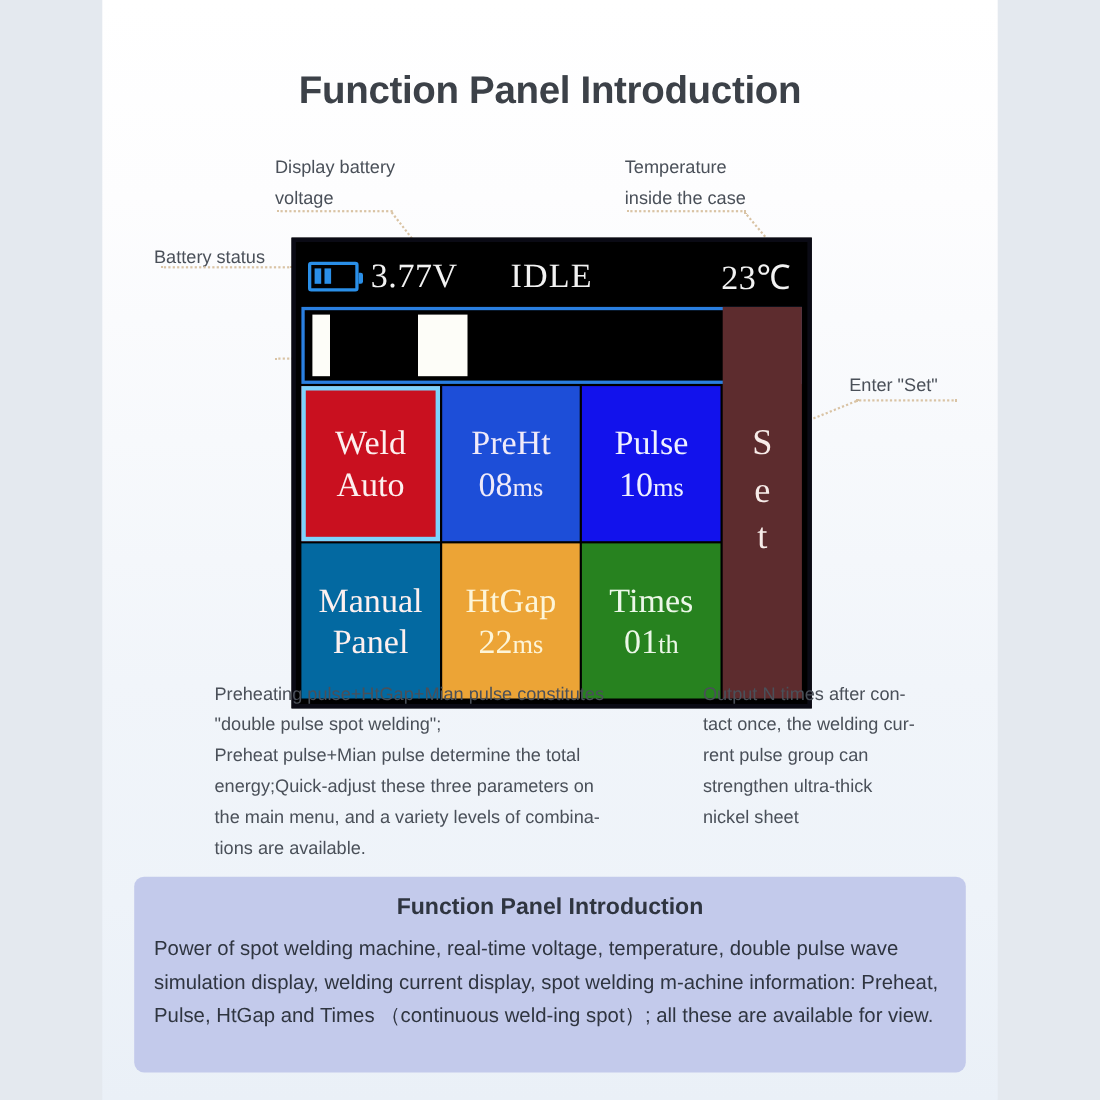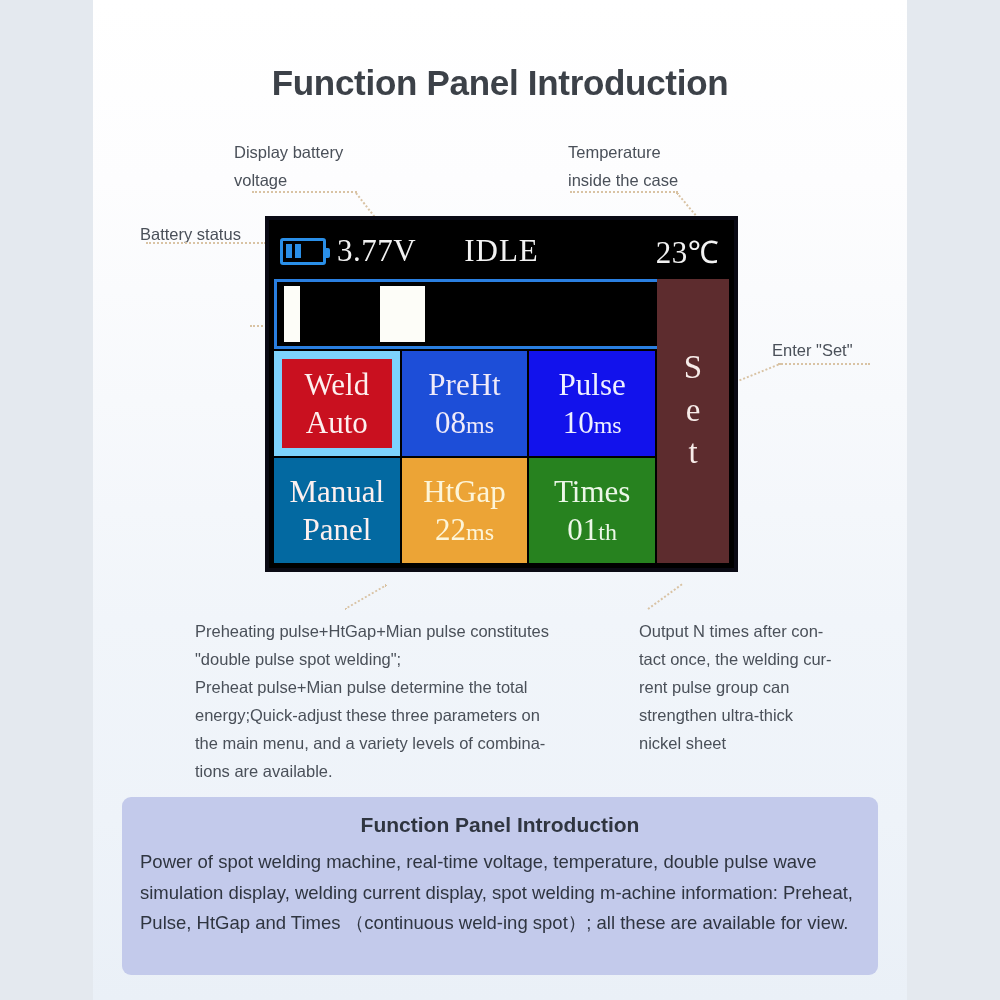--- a/index.html
+++ b/index.html
@@ -42,39 +42,39 @@
   }
 
   
   .anno {
     position: absolute;
     font-size: 16.5px;
     color: #4a5059;
     line-height: 1.72;
     white-space: pre-line;
   }
-  .anno-battery-voltage { left: 234px; top: 138px; }
+  .anno-battery-voltage { left: 250px; top: 138px; }
   .anno-temperature     { left: 568px; top: 138px; }
   .anno-battery-status  { left: 140px; top: 220px; }
   .anno-current-peak    { left: 140px; top: 314px; width: 130px; }
   .anno-enter-set       { left: 772px; top: 336px; }
 
   
   .leader {
     position: absolute;
     border-top: 2px dotted #d9c3a4;
     height: 0;
     transform-origin: left center;
   }
 
   
   .device-panel {
     position: absolute;
     left: 265px; top: 216px;
-    width: 473px; height: 356px;
+    width: 473px; height: 428px;
     background: #000;
     border: 4px solid #0a0a14;
     box-sizing: border-box;
     padding: 5px;
   }
   .device-inner {
     position: relative;
     width: 100%; height: 100%;
     background: #000;
   }
@@ -208,21 +208,21 @@
     overflow: hidden;
   }
   .cell .c-top {
     font-size: 31px;
   }
   .cell .c-bot {
     font-size: 31px;
   }
   .cell .unit { font-size: 24px; }
 
-  .cell-weld   { background: #c9101f; color: #fdf0ef; border: 8px solid #7dd3fc; }
+  .cell-weld   { background: #c9101f; color: #fdf0ef; border: 4px solid #7dd3fc; }
   .cell-preht  { background: #1d4ed8; color: #f0eaf9; }
   .cell-pulse  { background: #1212ec; color: #eef0ff; }
   .cell-manual { background: #0369a1; color: #fdf0ef; }
   .cell-htgap  { background: #eca436; color: #fdf5d8; }
   .cell-times  { background: #27821f; color: #ecf7e8; align-items: center; }
 
   
   .note {
     position: absolute;
     font-size: 16.5px;

